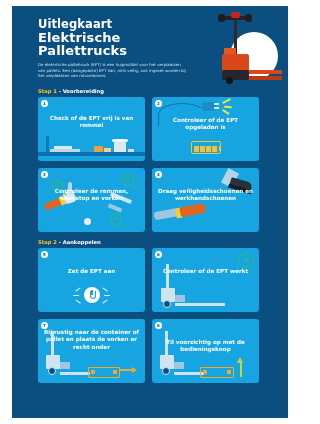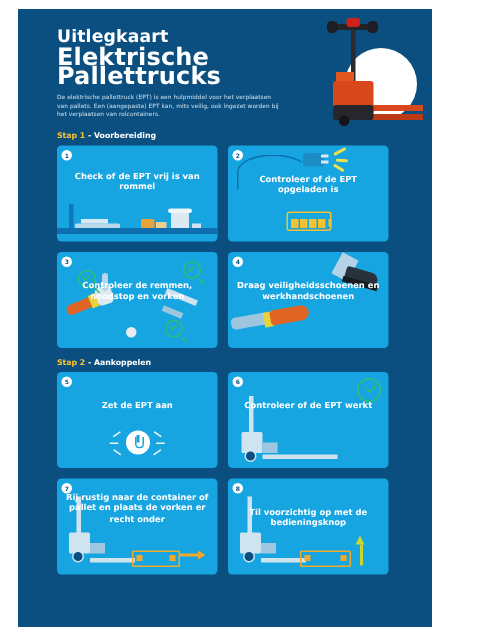--- a/index.html
+++ b/index.html
@@ -16,21 +16,21 @@
     overflow:hidden;
   }
   
   #header{position:relative;height:82px;}
   #title-block{position:absolute;left:26px;top:12px;width:152px;z-index:4;}
   .t-line1{
     color:#ffffff;font-size:11.5px;font-weight:bold;
     letter-spacing:.1px;line-height:13px;
   }
   .t-line2{
-    color:#ffffff;font-size:16px;font-weight:bold;
+    color:#ffffff;font-size:13px;font-weight:bold;
     letter-spacing:.1px;line-height:13px;margin-bottom:5px;
   }
   .intro{
     color:#cfe3f1;font-size:3.9px;line-height:5.6px;
     width:148px;letter-spacing:.05px;
   }
   
   #truck-wrap{position:absolute;right:4px;top:2px;width:86px;height:80px;z-index:3;}
   #white-disc{
     position:absolute;right:6px;top:24px;width:48px;height:48px;

